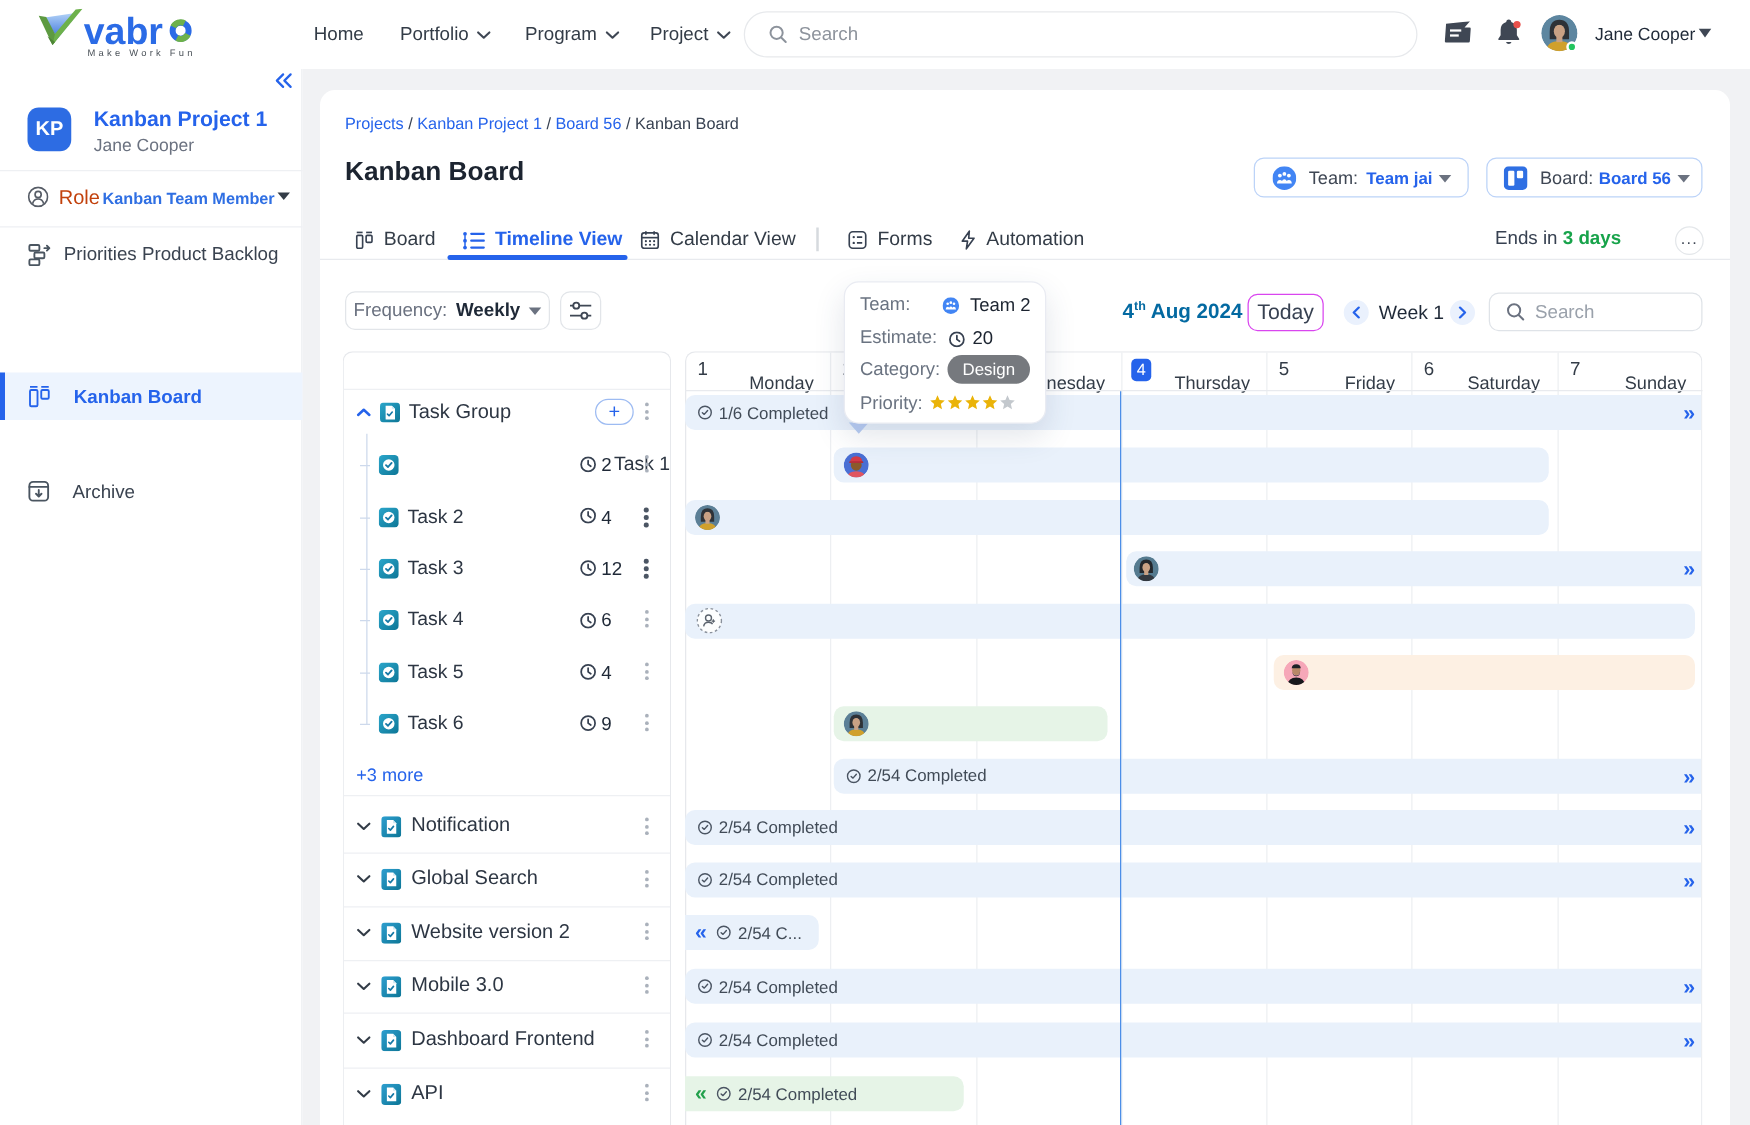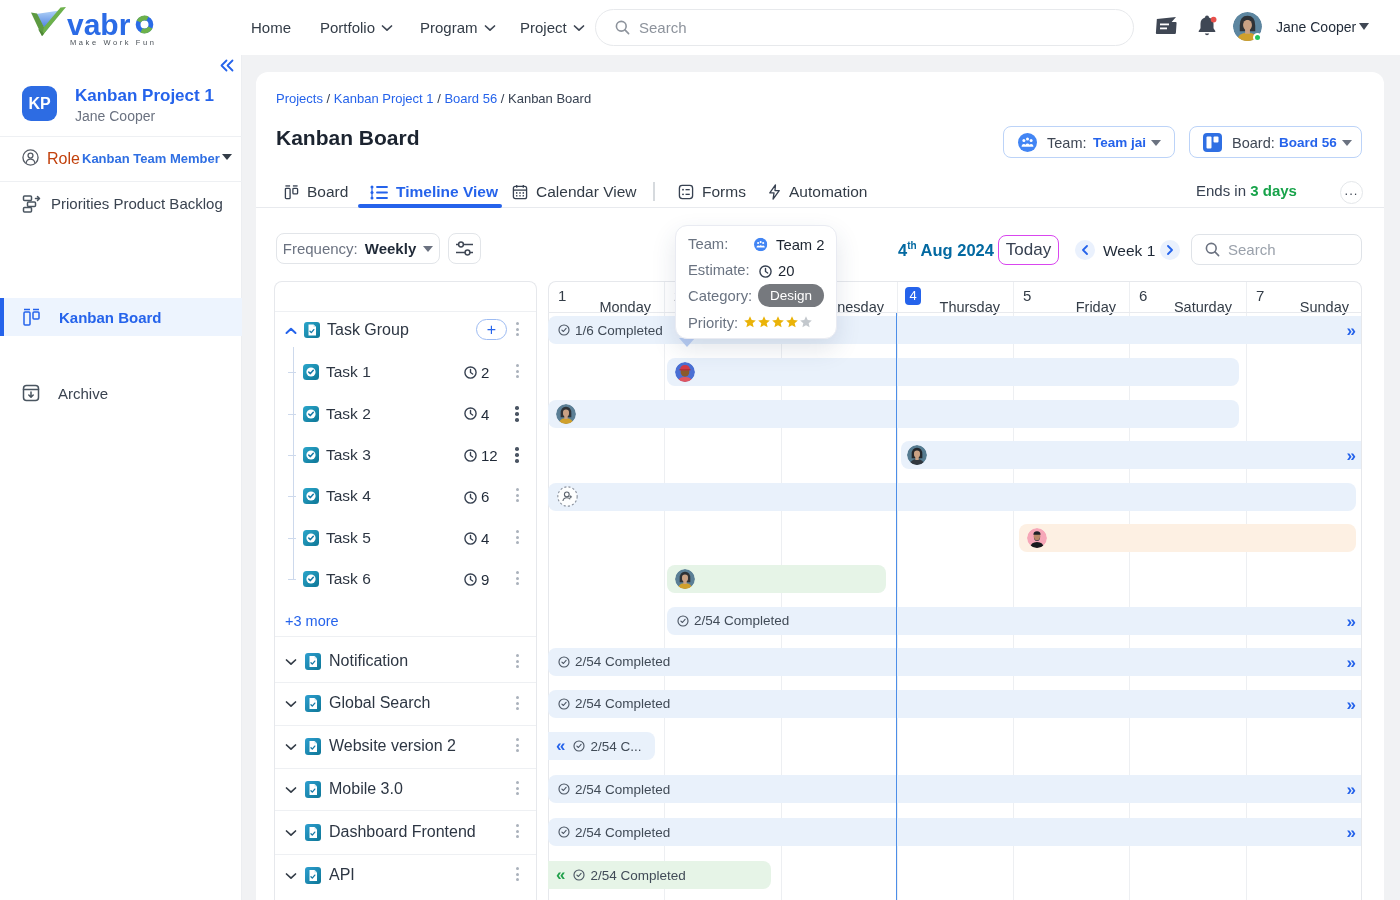--- a/index.html
+++ b/index.html
@@ -497,21 +497,21 @@
     </span>
     <span class="tname" style="margin-left:7px;font-size:16px;">Task Group</span>
   </div>
 <div class="plusbtn">+</div>
 <div class="dots" style="top:322px;">
     <i></i>
     <i></i>
     <i></i>
   </div>
 <div class="abs" style="left:288px;top:372px;width:8px;height:1.4px;background:#cdd9ec;"></div>
-<div class="trow" style="top:362px;height:20px;">
+<div class="trow" style="top:362px;height:20px;justify-content:space-between;">
     <span style="margin-left:28px;display:flex;">
       <svg width="16" height="16" viewBox="0 0 16 16" style="flex:0 0 16px">
         <defs>
           <linearGradient id="tg" x1="0" y1="0" x2="1" y2="1">
             <stop offset="0" stop-color="#2ba6cb"></stop>
             <stop offset="1" stop-color="#0d7696"></stop>
           </linearGradient>
         </defs>
         <rect width="16" height="16" rx="3.5" fill="url(#tg)"></rect>
         <circle cx="8" cy="8" r="4.6" fill="#fff"></circle>

